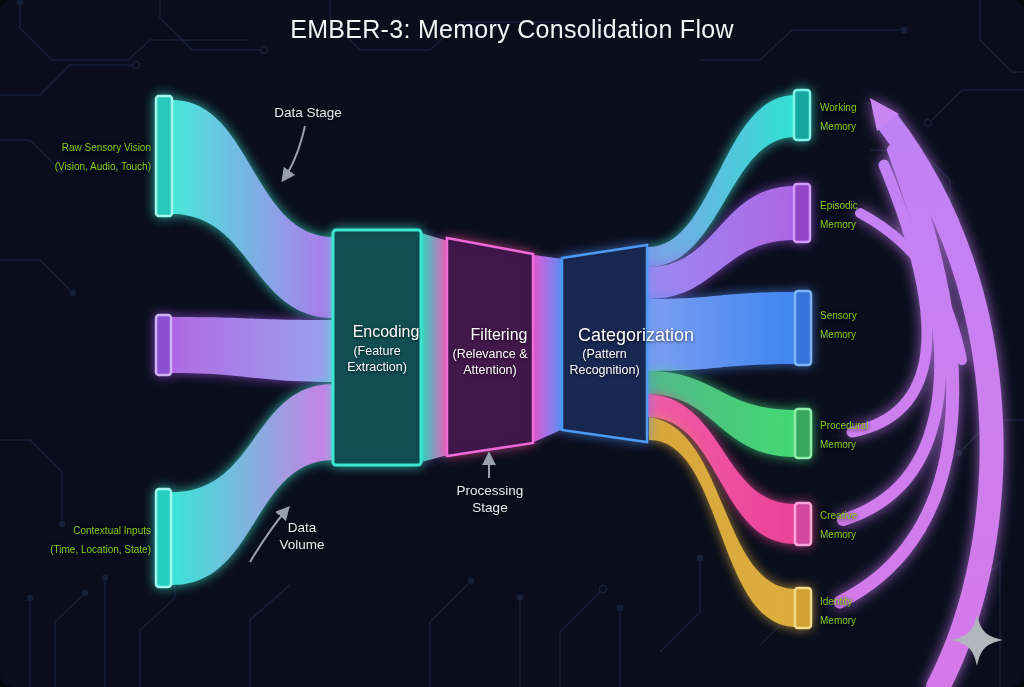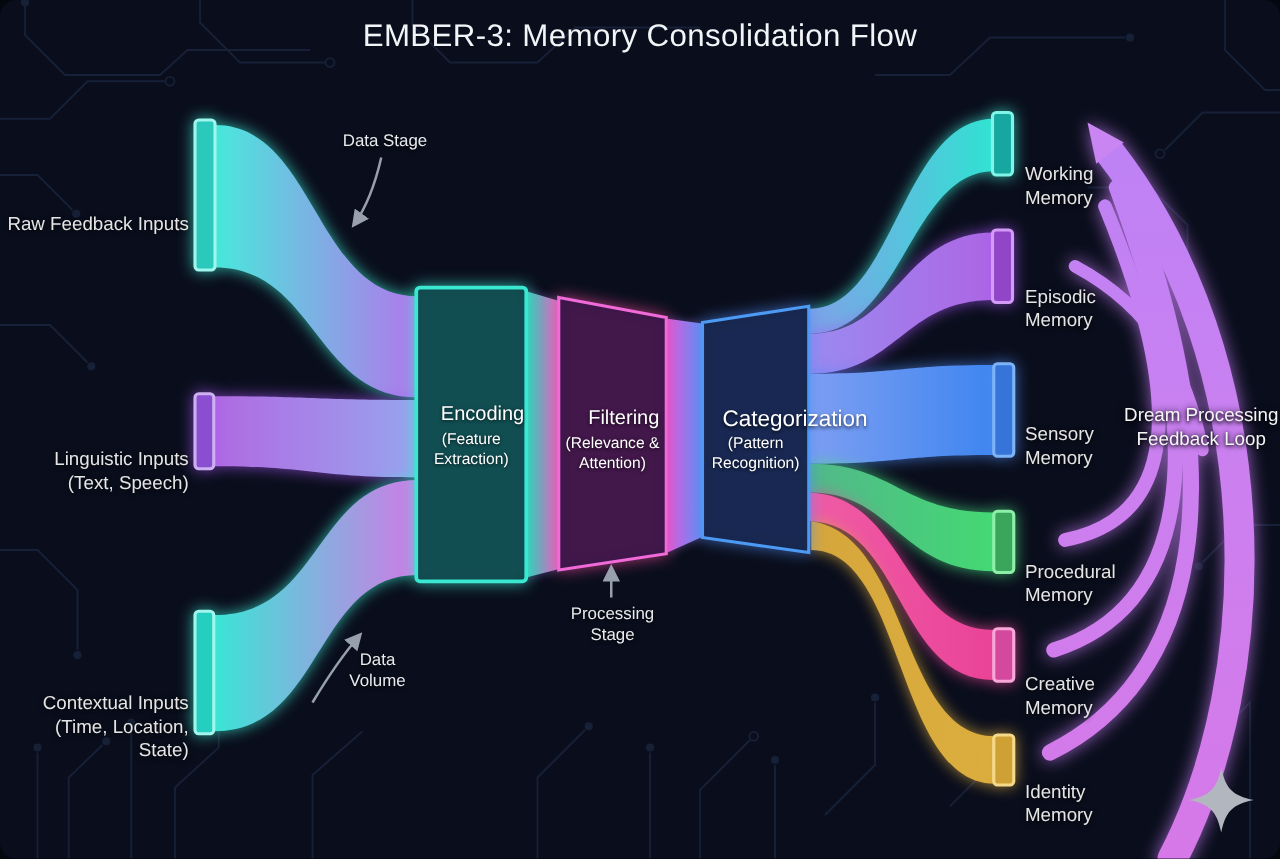--- a/index.html
+++ b/index.html
@@ -4,22 +4,22 @@
 <style>
   html,body{margin:0;padding:0;background:#05070f;}
   #canvas{
     position:relative;width:1024px;height:687px;overflow:hidden;
     background:#0a0e1c;
     font-family:"Liberation Sans",sans-serif;
     border-radius:13px;
   }
   svg{position:absolute;left:0;top:0;}
   .lbl{
-    position:absolute;color:#e5e5e5;font-size:15px;line-height:19px;
-    font-weight:500;text-shadow:0 1px 4px rgba(0,0,0,.85);margin-top:32px;
+    position:absolute;color:#84cc16;font-size:10px;line-height:19px;
+    font-weight:500;text-shadow:0 1px 4px rgba(0,0,0,.85);
   }
   .lbl .l2{display:block;}
   .title{
     position:absolute;top:15px;left:0;width:1024px;text-align:center;
     color:#f2f4f7;font-size:25px;font-weight:500;letter-spacing:.3px;
   }
   .right-lbl{left:820px;text-align:left;}
   .left-lbl{left:0;width:151px;text-align:right;}
   .stage-lbl{position:absolute;text-align:center;color:#ffffff;text-shadow:0 1px 3px rgba(0,0,0,.7);}
   .stage-lbl .nm{font-size:16px;font-weight:500;display:block;line-height:20px;padding-left:18px;}
@@ -203,25 +203,22 @@
     <path d="M250,562 C262,542 274,524 288,508" marker-end="url(#arr)"></path>
     <path d="M489,478 L489,454" marker-end="url(#arr)"></path>
   </g>
 
   <path fill="#b2b6bf" d="M977,614 C980.5,631 986,636.5 1003,640 C986,643.5 980.5,649 977,666 C973.5,649 968,643.5 951,640 C968,636.5 973.5,631 977,614 Z"></path>
 </svg>
 
 <div class="title">EMBER-3: Memory Consolidation Flow</div>
 
 <div class="lbl left-lbl" style="top:138px">
-  <span>Raw Feedback Inputs</span>
-</div>
-<div class="lbl left-lbl" style="top:326px">
-  <span>Linguistic Inputs</span>
-  <span class="l2">(Text, Speech)</span>
+  <span>Raw Sensory Vision</span>
+  <span class="l2">(Vision, Audio, Touch)</span>
 </div>
 <div class="lbl left-lbl" style="top:521px">
   <span>Contextual Inputs</span>
   <span class="l2">(Time, Location, State)</span>
 </div>
 
 <div class="stage-lbl" style="left:333px;top:322px;width:88px">
   <span class="nm">Encoding</span>
   <span class="dt">(Feature Extraction)</span>
 </div>
@@ -261,18 +258,14 @@
 
 <div class="anno" style="left:262px;top:104px;width:92px">Data Stage</div>
 <div class="anno" style="left:272px;top:519px;width:60px">
   <span>Data</span>
   <span class="l2" style="display:block">Volume</span>
 </div>
 <div class="anno" style="left:450px;top:482px;width:80px">
   <span>Processing</span>
   <span style="display:block">Stage</span>
 </div>
-<div class="feedback-lbl">
-  <span>Dream Processing</span>
-  <span style="display:block">Feedback Loop</span>
-</div>
 
 </div>
 
 </body></html>

